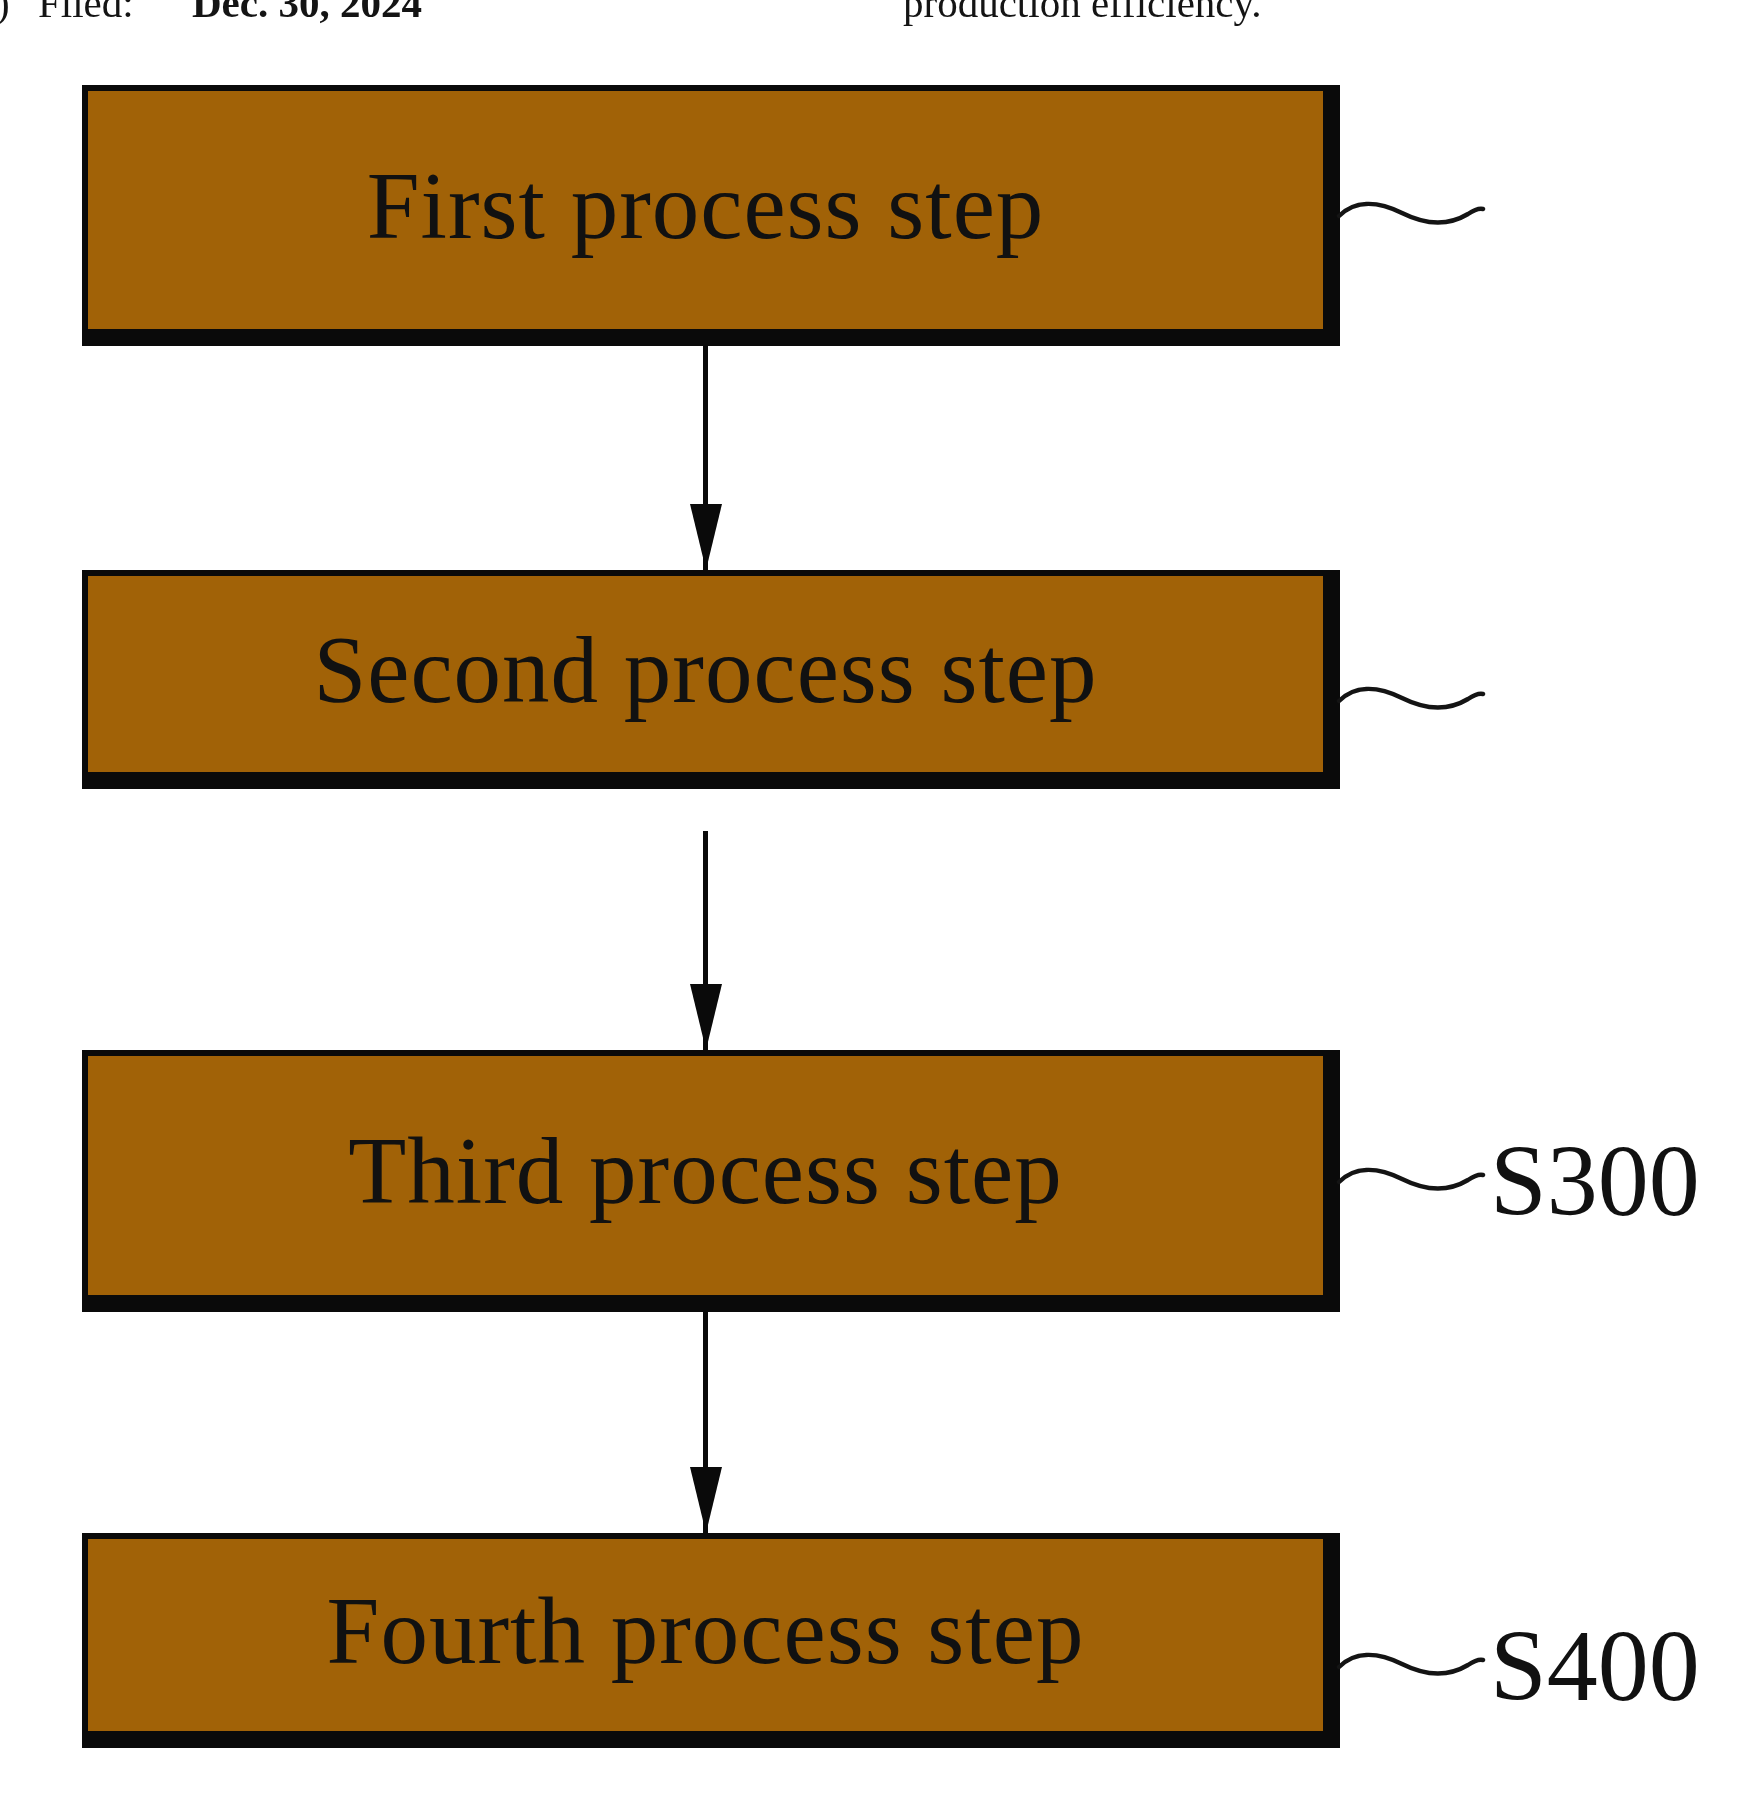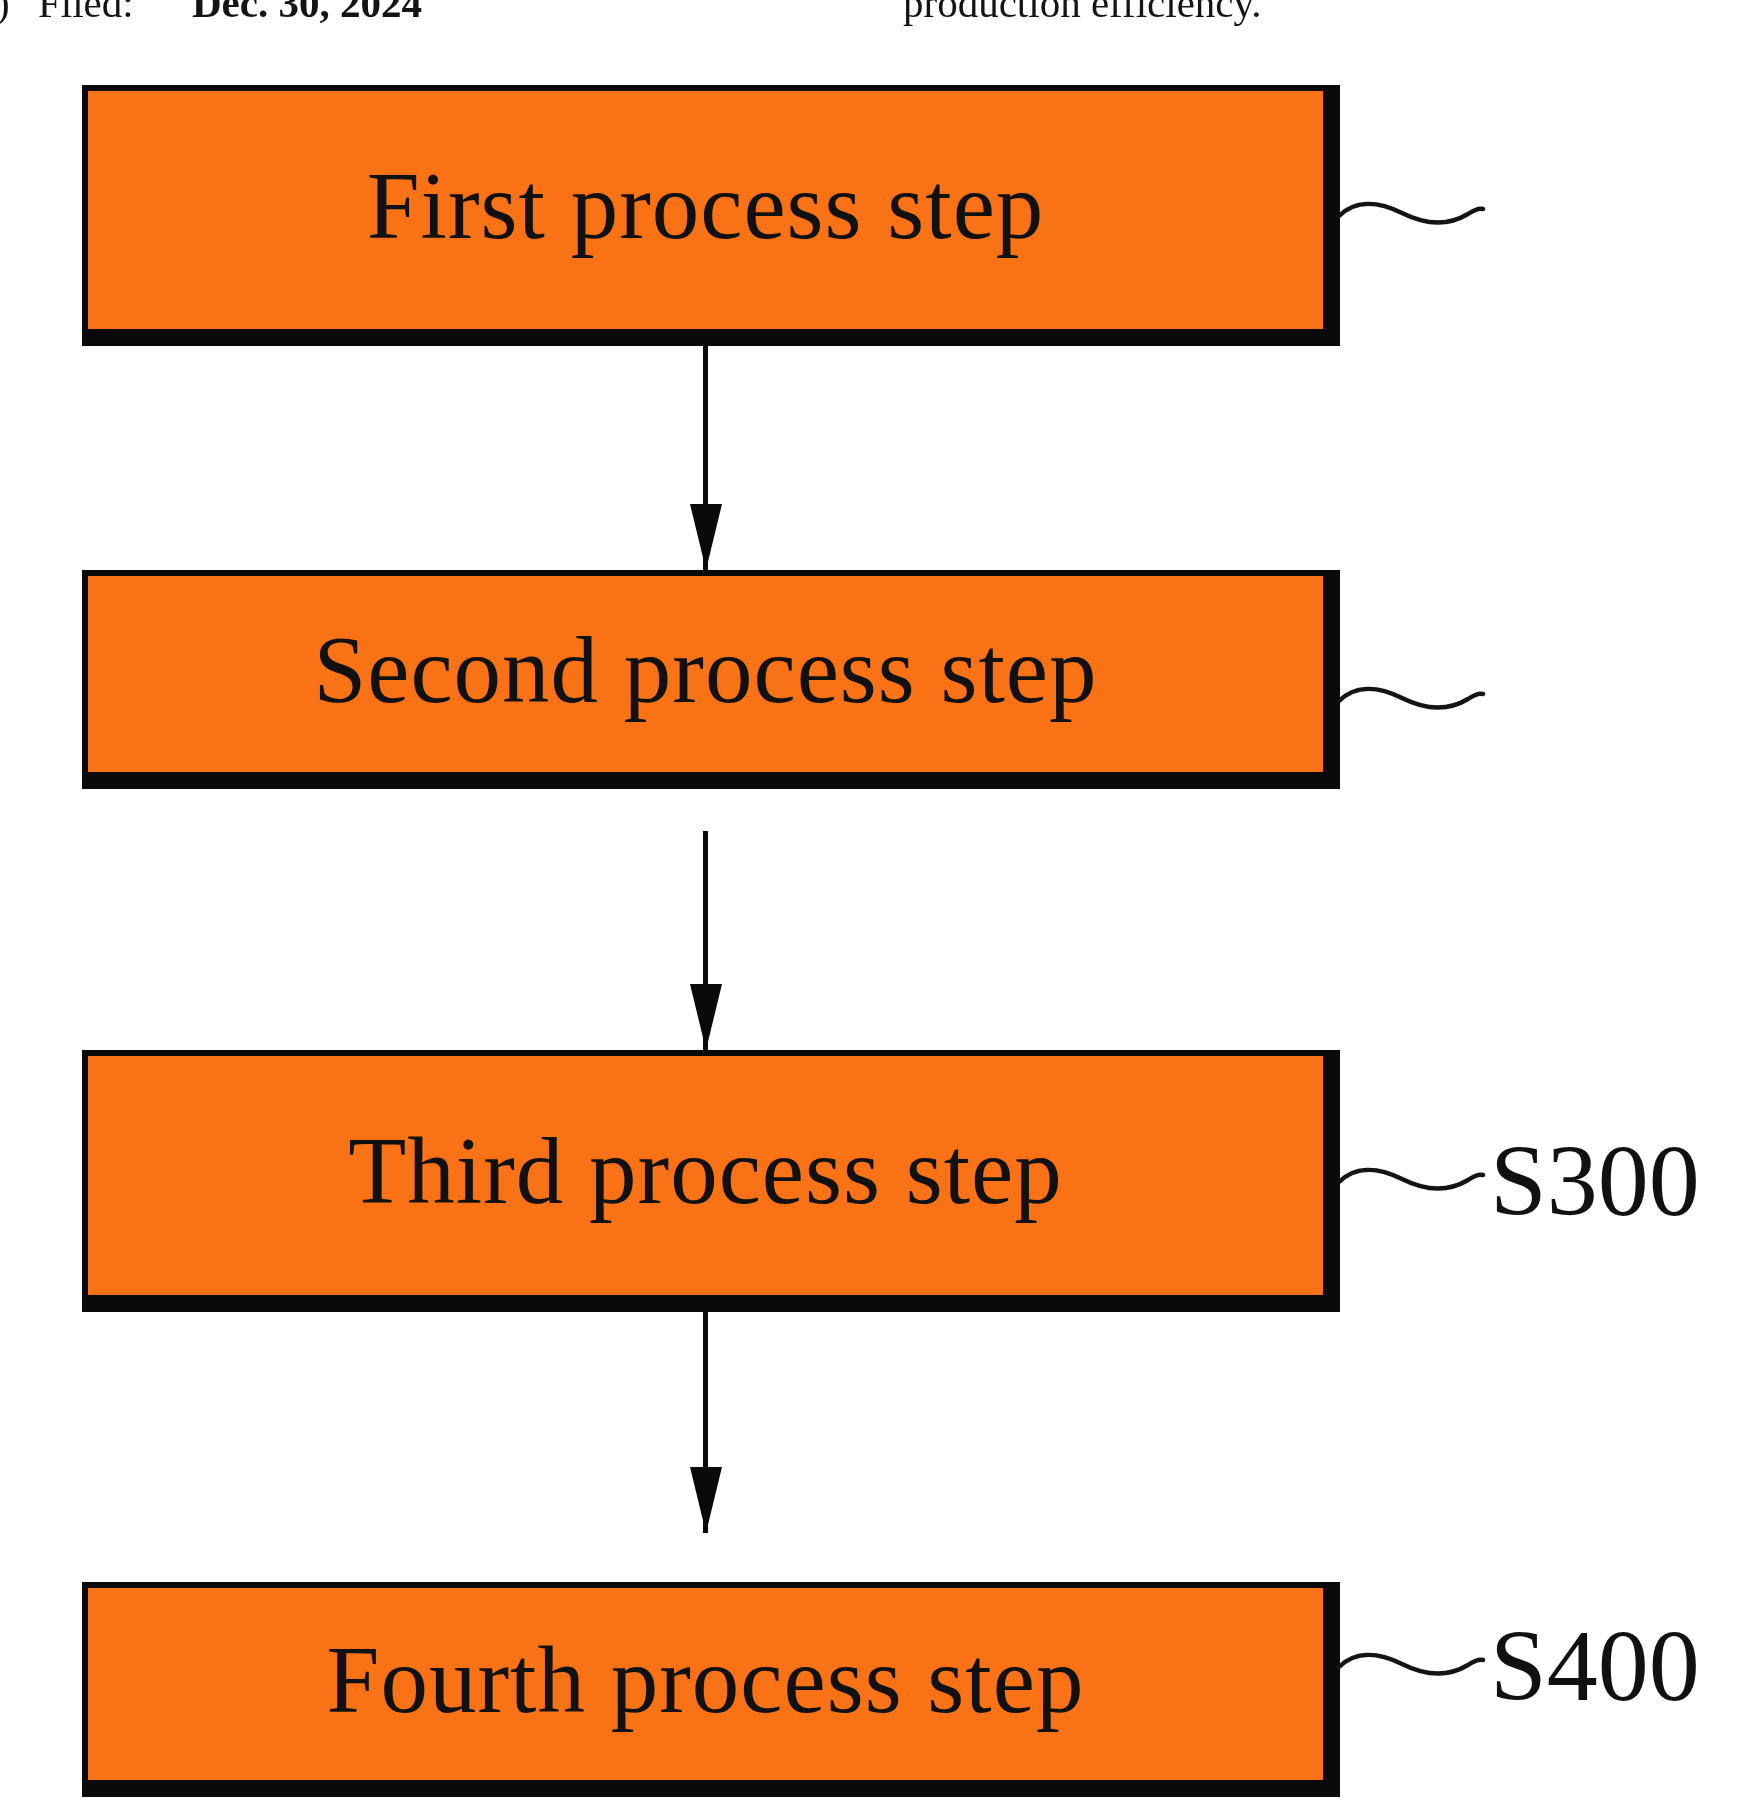--- a/index.html
+++ b/index.html
@@ -30,41 +30,41 @@
   #hdr-filed  { left: 38px;  }
   #hdr-date   { left: 192px; font-weight: bold; }
   #hdr-right  { left: 903px; }
 
   
   .pbox {
     position: absolute;
     left: 82px;
     width: 1258px;
     box-sizing: border-box;
-    background: #f97316;
+    background: #a16207;
     border-top:    6px solid #0a0a0a;
     border-left:   6px solid #0a0a0a;
     border-right:  17px solid #0a0a0a;
     border-bottom: 17px solid #0a0a0a;
     display: flex;
     align-items: center;
     justify-content: center;
   }
   .pbox .lbl {
     font-size: 95px;
     line-height: 1;
     letter-spacing: 1px;
     white-space: nowrap;
     color: #111111;
     transform: translateY(-4px);
   }
   #box-1 { top: 85px;   height: 261px; }
   #box-2 { top: 570px;  height: 219px; }
   #box-3 { top: 1050px; height: 262px; }
-  #box-4 { top: 1582px; height: 215px; justify-content: center; }
+  #box-4 { top: 1533px; height: 215px; justify-content: center; }
 
   
   .aline {
     position: absolute;
     left: 703px;
     width: 5px;
     background: #0a0a0a;
   }
   #aline-1 { top: 346px;  height: 224px; }
   #aline-2 { top: 831px;  height: 219px; }

